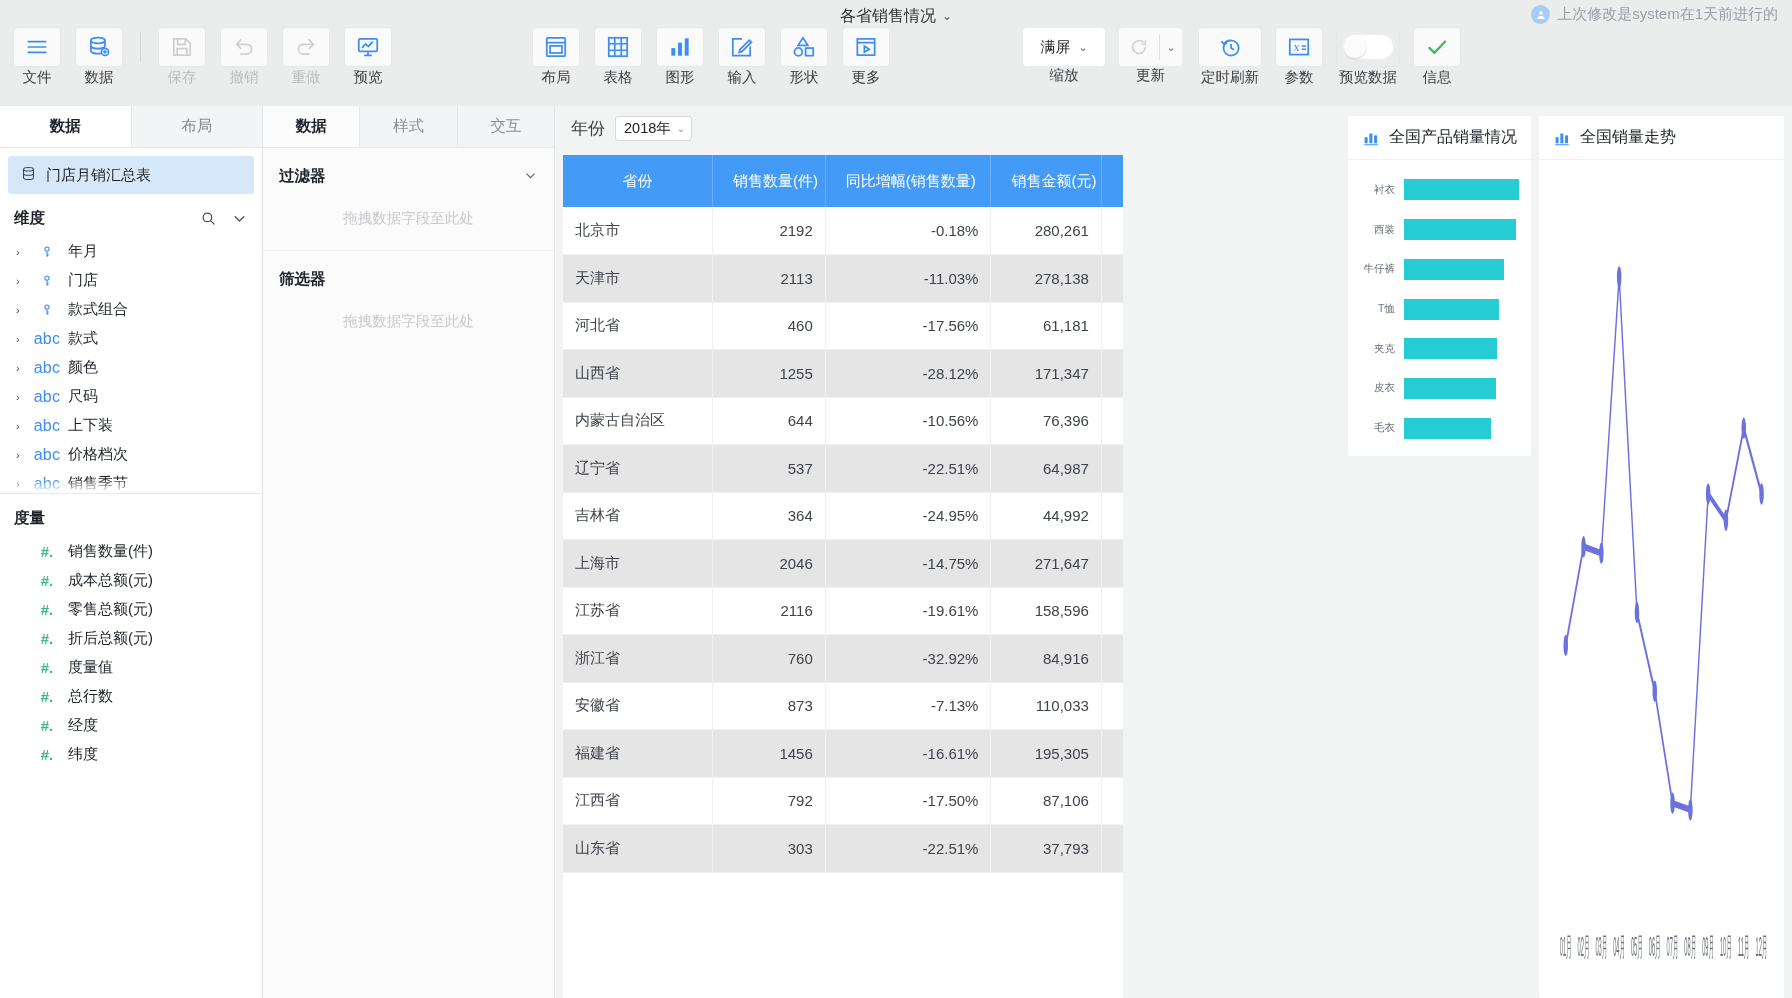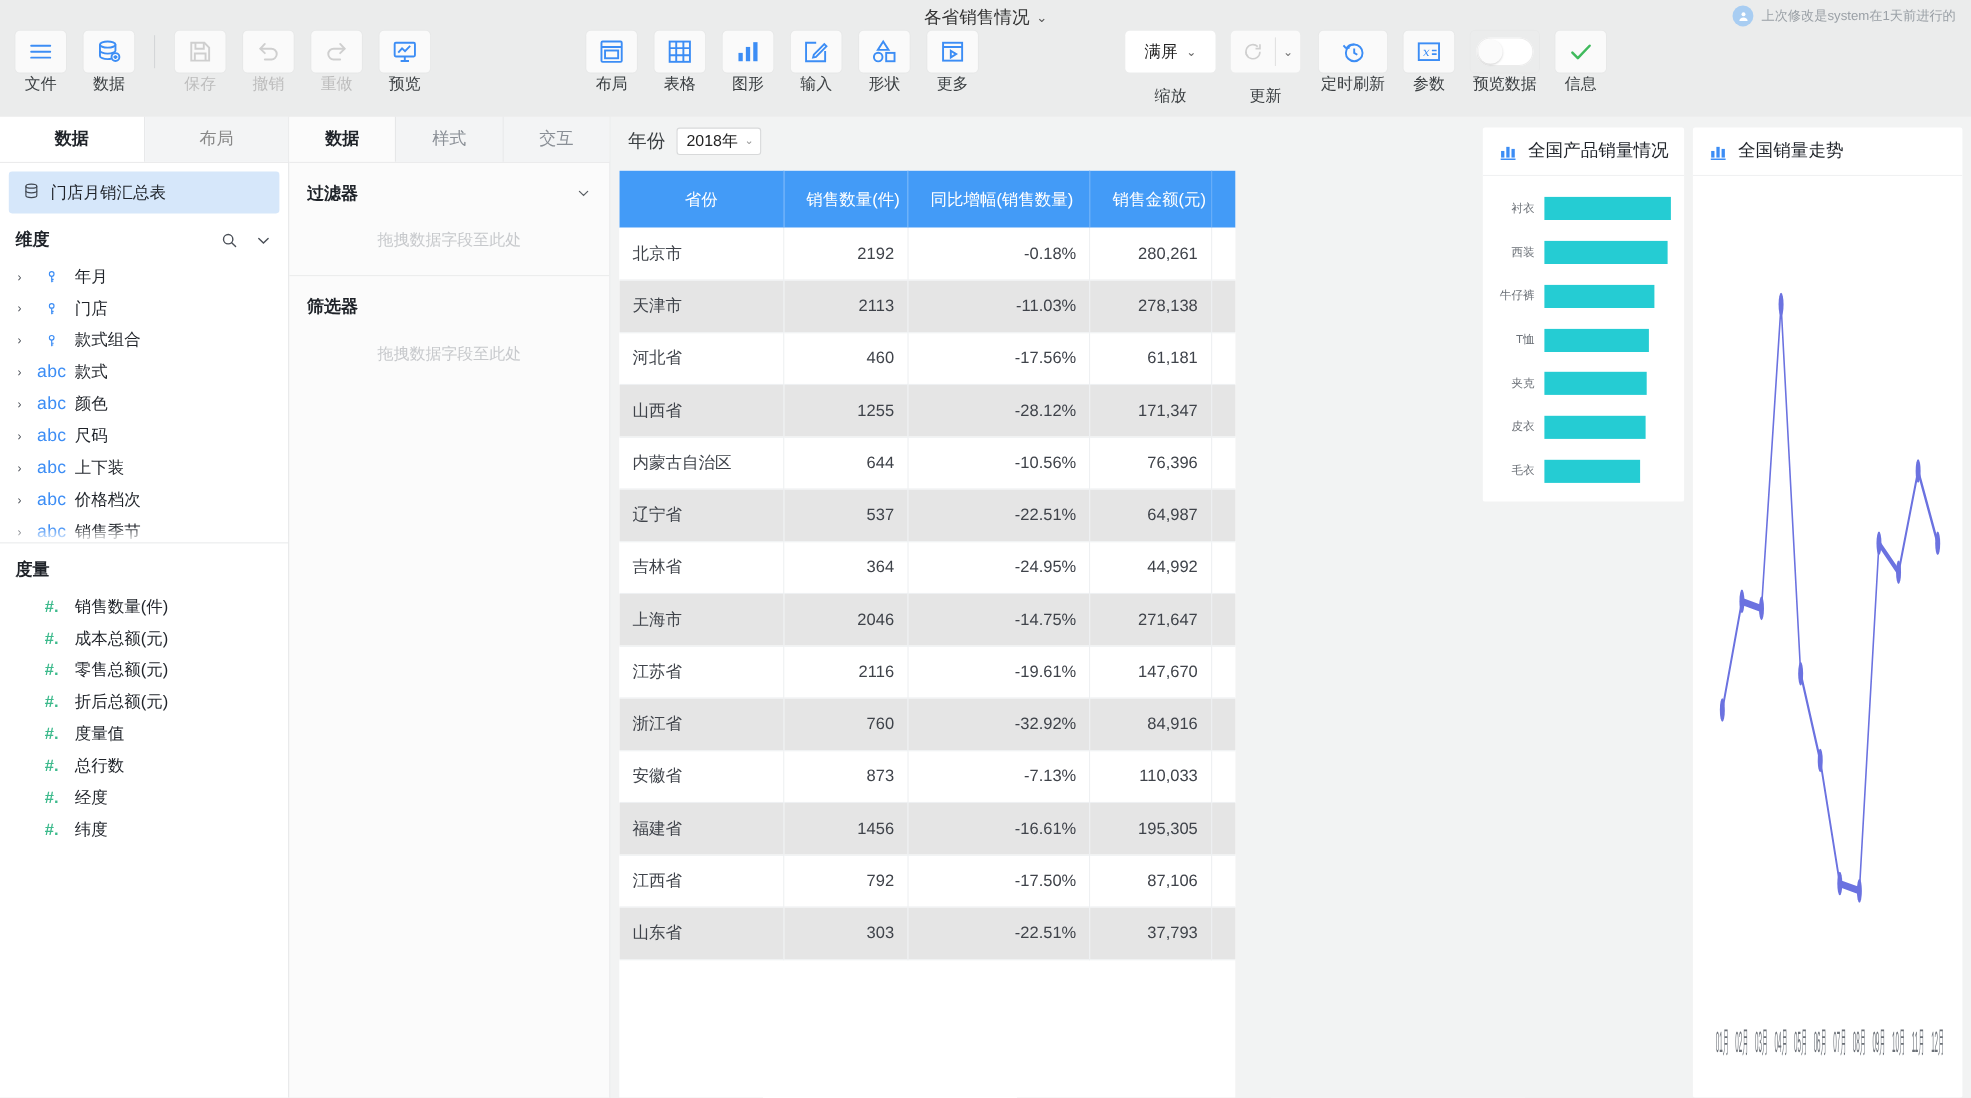--- a/index.html
+++ b/index.html
@@ -19,21 +19,21 @@
   .doc-title {
     position: absolute; left: 0; right: 0; top: 4px;
     text-align: center; font-size: 16px; color: #333;
     display: flex; align-items: center; justify-content: center; gap: 6px;
     height: 24px;
   }
   .doc-title .chev { font-size: 12px; color: #555; }
   .last-mod {
     position: absolute; right: 14px; top: 5px;
     display: flex; align-items: center; gap: 7px;
-    font-size: 12px; color: #9aa0a6;
+    font-size: 15px; color: #9aa0a6;
   }
   .avatar-ic {
     width: 19px; height: 19px; border-radius: 50%;
     background: #a8cdf2; display: inline-flex; align-items: center; justify-content: center;
   }
   .avatar-ic svg { width: 12px; height: 12px; }
 
   .ribbon-row {
     position: absolute; top: 28px; left: 0; right: 0; height: 74px;
     display: flex; align-items: flex-start;
@@ -52,21 +52,21 @@
   .tool.disabled .btn svg { stroke: #cfcfcf; }
   .vsep { width: 1px; height: 30px; background: #d4d6d8; margin: 4px 10px 0 10px; }
 
   .sp-left { width: 6px; }
 
   .tool svg { width: 26px; height: 26px; }
   .ic-blue { stroke: #3c8df5; fill: none; stroke-width: 1.6; }
   .ic-grey { stroke: #cfcfcf; fill: none; stroke-width: 1.6; }
 
   
-  .zoom-group { display: flex; flex-direction: column; align-items: center; gap: 12px; }
+  .zoom-group { display: flex; flex-direction: column; align-items: center; gap: 0; }
   .zoom-sel {
     width: 82px; height: 38px; background: #fff; border-radius: 4px;
     display: flex; align-items: center; justify-content: center; gap: 8px;
     font-size: 15px; color: #222; cursor: pointer;
   }
   .zoom-sel .chev { font-size: 11px; color: #666; }
   .split-btn {
     display: flex; align-items: center; background: #fafafa; border-radius: 4px; height: 38px;
   }
   .split-btn .main { width: 40px; display:flex; align-items:center; justify-content:center; }
@@ -746,21 +746,21 @@
                 <td class="name">上海市</td>
                 <td class="num">2046</td>
                 <td class="num">-14.75%</td>
                 <td class="num">271,647</td>
                 <td class="num"></td>
               </tr>
               <tr>
                 <td class="name">江苏省</td>
                 <td class="num">2116</td>
                 <td class="num">-19.61%</td>
-                <td class="num">147,670</td>
+                <td class="num">158,596</td>
                 <td class="num"></td>
               </tr>
               <tr class="alt">
                 <td class="name">浙江省</td>
                 <td class="num">760</td>
                 <td class="num">-32.92%</td>
                 <td class="num">84,916</td>
                 <td class="num"></td>
               </tr>
               <tr>

